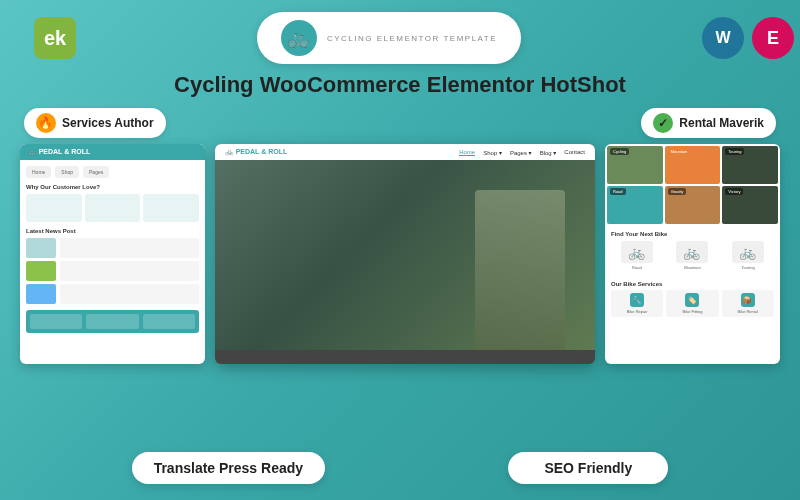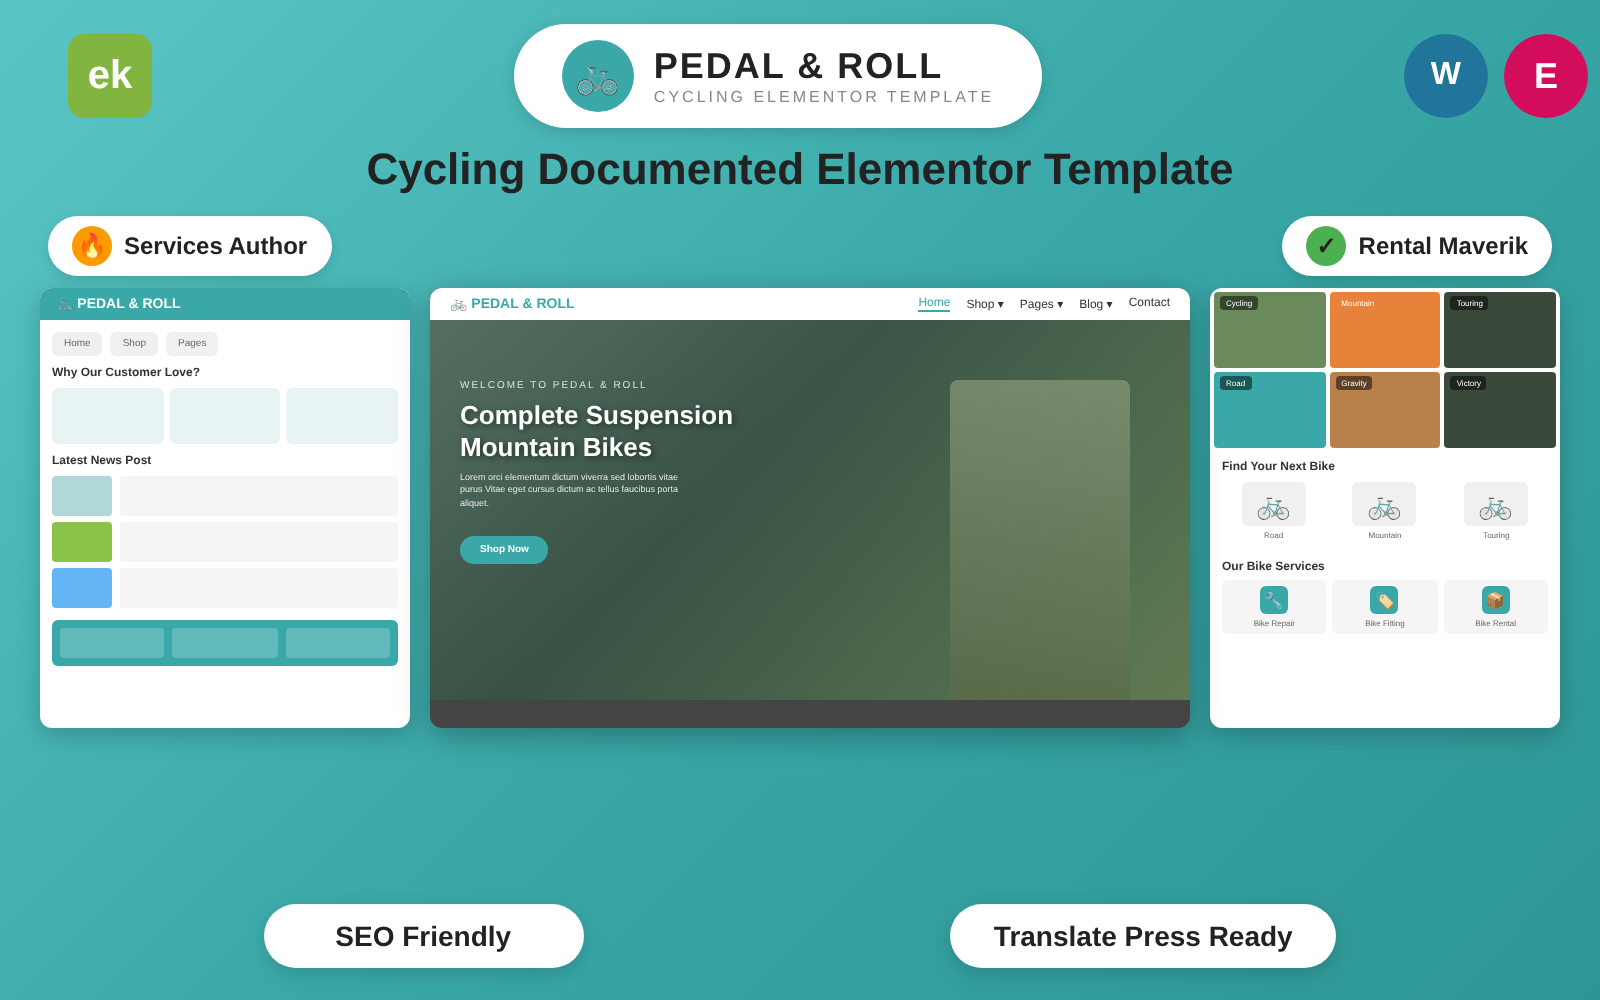--- a/index.html
+++ b/index.html
@@ -550,36 +550,35 @@
 <div class="main-container">
 
   <div class="top-bar">
     <div class="envato-icon">
       <span>ek</span>
     </div>
 
     <div class="center-logo">
       <div class="logo-icon">🚲</div>
       <div class="logo-text-block">
-        <span class="logo-title">PEDAL &amp; ROLL</span>
         <span class="logo-subtitle">CYCLING ELEMENTOR TEMPLATE</span>
       </div>
     </div>
 
     <div class="right-icons">
       <div class="wp-icon">
         <span>W</span>
       </div>
       <div class="el-icon">
         <span>E</span>
       </div>
     </div>
   </div>
 
-  <div class="page-title">Cycling Documented Elementor Template</div>
+  <div class="page-title">Cycling WooCommerce Elementor HotShot</div>
 
   <div class="badge-bar">
     <div class="badge">
       <div class="badge-icon badge-orange">🔥</div>
       <span>Services Author</span>
     </div>
     <div class="badge">
       <div class="badge-icon badge-green">✓</div>
       <span>Rental Maverik</span>
     </div>
@@ -635,26 +634,20 @@
           <span class="pc-navbar-link active">Home</span>
           <span class="pc-navbar-link">Shop ▾</span>
           <span class="pc-navbar-link">Pages ▾</span>
           <span class="pc-navbar-link">Blog ▾</span>
           <span class="pc-navbar-link">Contact</span>
         </div>
       </div>
       <div class="pc-hero">
         <div class="pc-hero-bg"></div>
         <div class="pc-hero-person"></div>
-        <div class="pc-hero-content">
-          <div class="pc-hero-subtitle">WELCOME TO PEDAL &amp; ROLL</div>
-          <div class="pc-hero-title">Complete Suspension<br>Mountain Bikes</div>
-          <div class="pc-hero-desc">Lorem orci elementum dictum viverra sed lobortis vitae purus Vitae eget cursus dictum ac tellus faucibus porta aliquet.</div>
-          <div class="pc-hero-btn">Shop Now</div>
-        </div>
       </div>
     </div>
 
     <div class="preview-right">
       <div class="pr-grid">
         <div class="pr-grid-item medium">
           <span class="pr-grid-label">Cycling</span>
         </div>
         <div class="pr-grid-item orange">
           <span class="pr-grid-label active">Mountain</span>
@@ -701,16 +694,16 @@
         </div>
         <div class="pr-service">
           <div class="pr-service-icon">📦</div>
           <span class="pr-service-label">Bike Rental</span>
         </div>
       </div>
     </div>
   </div>
 
   <div class="bottom-badges">
+    <div class="bottom-badge">Translate Press Ready</div>
     <div class="bottom-badge">SEO Friendly</div>
-    <div class="bottom-badge">Translate Press Ready</div>
   </div>
 </div>
 
 </body></html>

